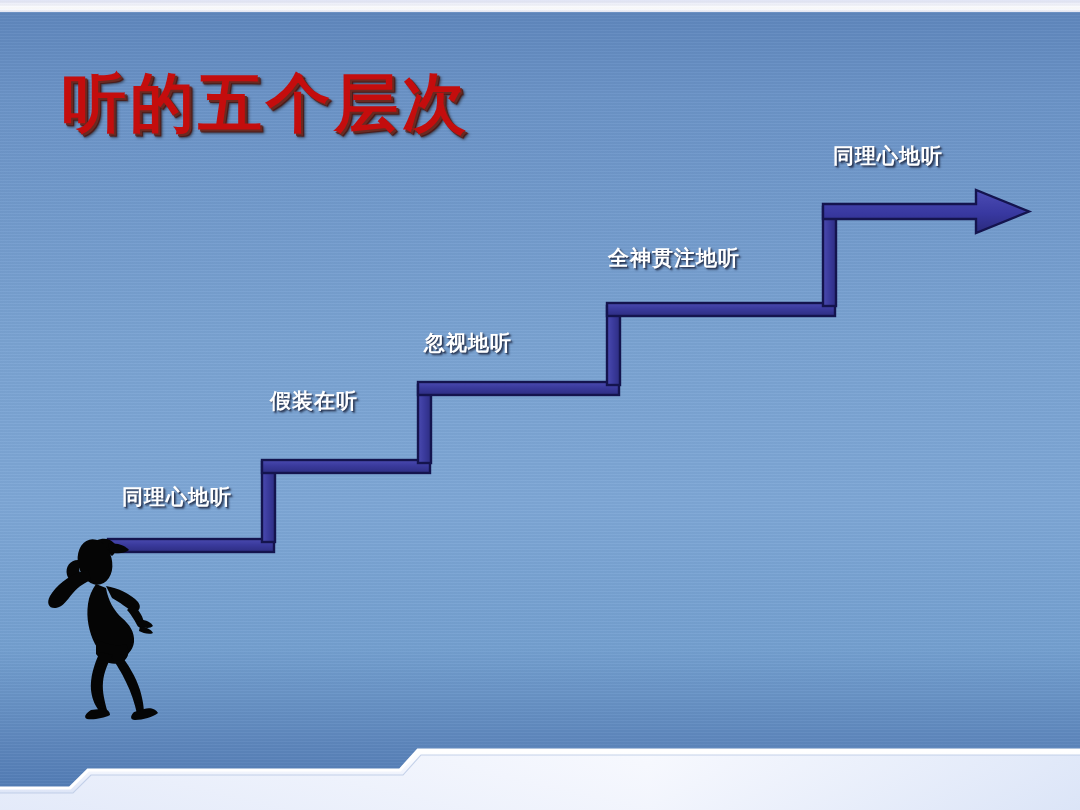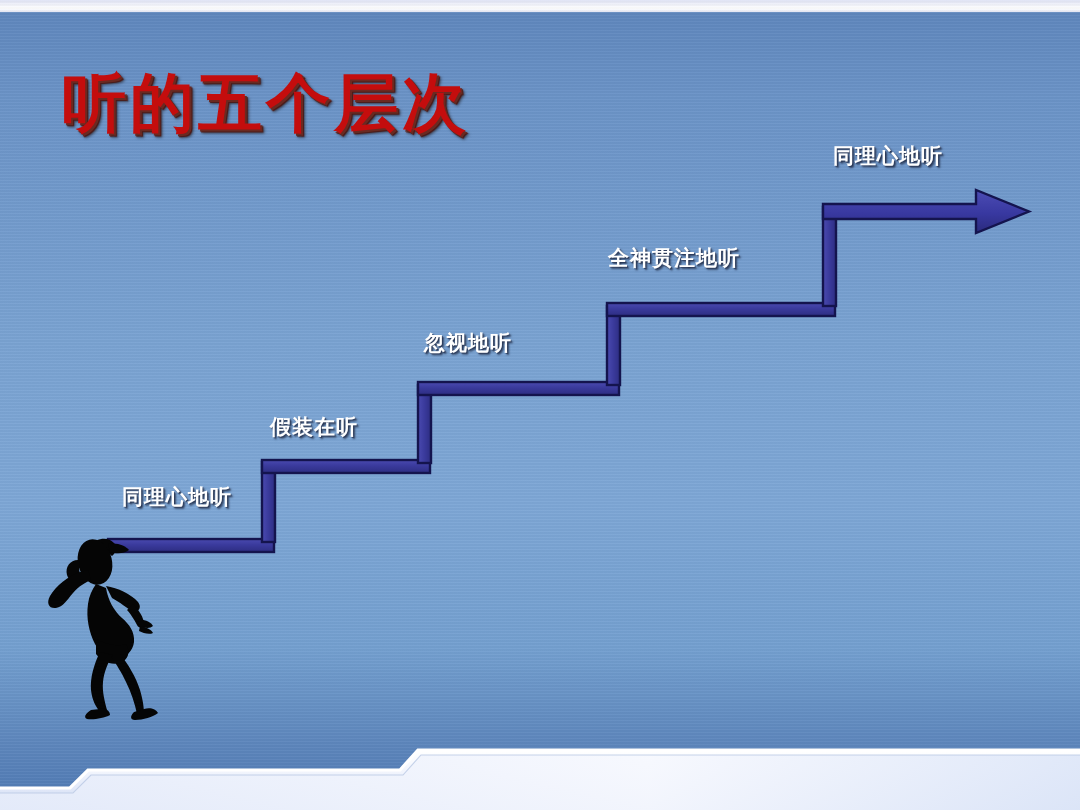--- a/index.html
+++ b/index.html
@@ -137,21 +137,21 @@
       <rect x="823" y="207" width="13" height="99" fill="url(#barGradV)" stroke="#14144e" stroke-width="2.4"></rect>
     </g>
 
     <g>
       <path d="M823 204 L976 204 L976 190 L1029 211.5 L976 233 L976 219 L823 219 Z" fill="url(#headGrad)" stroke="#14144e" stroke-width="2.4" stroke-linejoin="miter"></path>
     </g>
   </svg>
 
   <div class="step-label" style="left:122px; top:487px;">同理心地听</div>
 
-  <div class="step-label" style="left:270px; top:417px;">假装在听</div>
+  <div class="step-label" style="left:270px; top:391px;">假装在听</div>
 
   <div class="step-label" style="left:424px; top:333px;">忽视地听</div>
 
   <div class="step-label" style="left:608px; top:248px;">全神贯注地听</div>
 
   <div class="step-label" style="left:833px; top:146px;">同理心地听</div>
 
   <svg id="figure" viewBox="0 0 145 186">
     <g fill="#050505">
 

